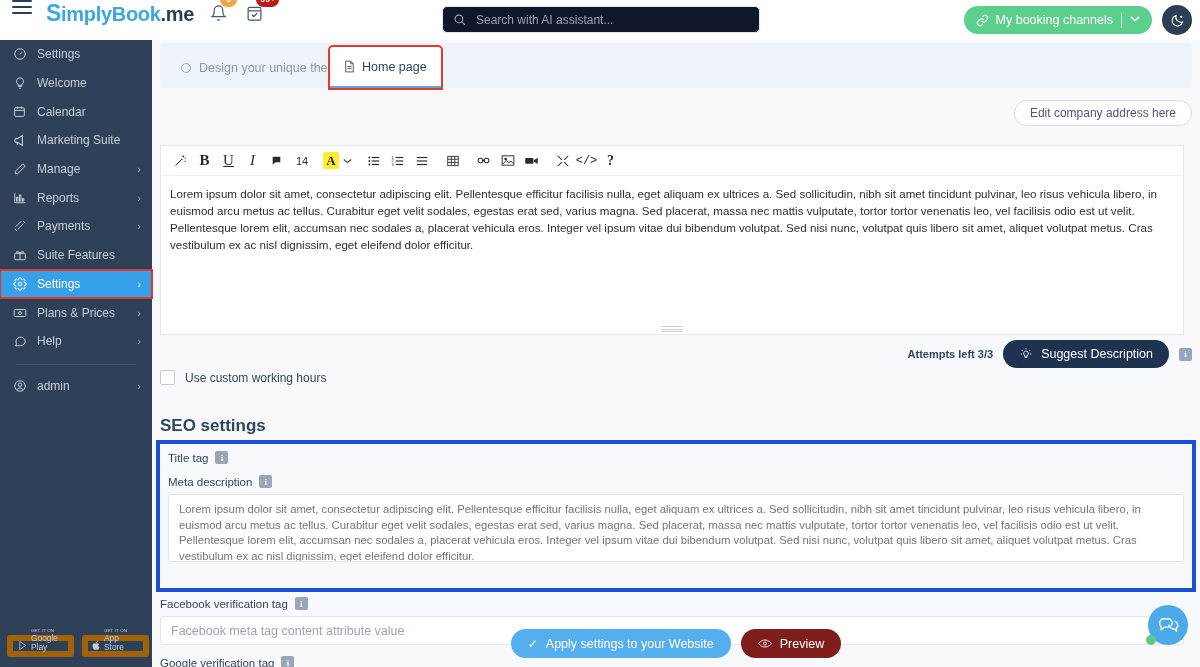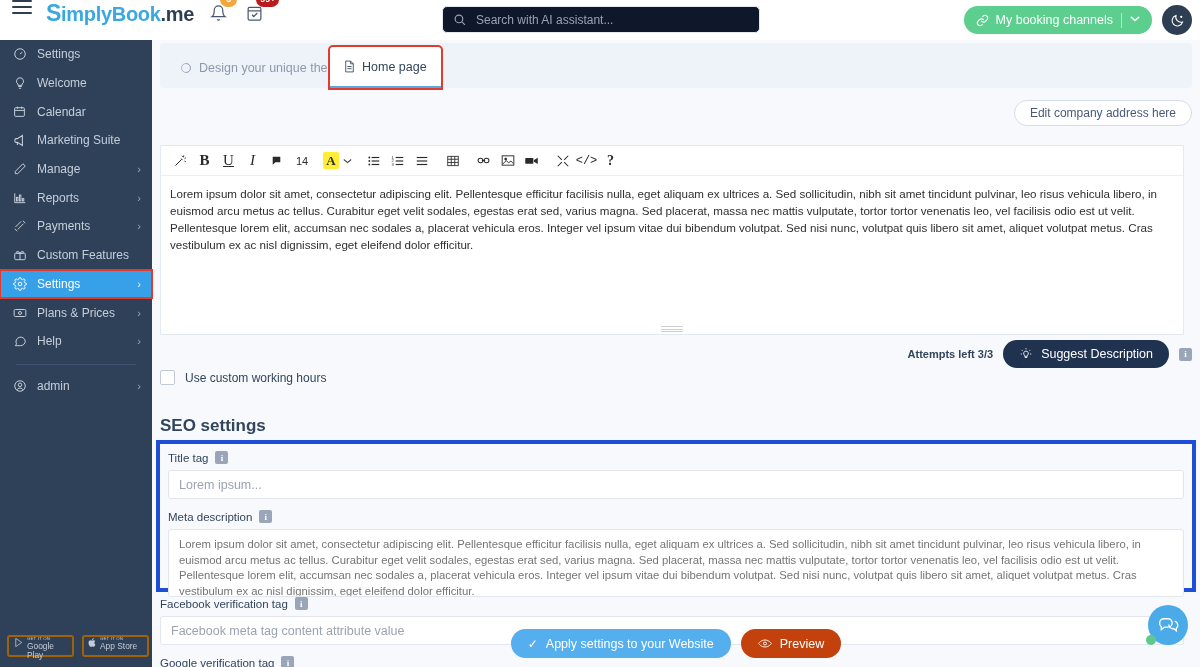--- a/index.html
+++ b/index.html
@@ -83,22 +83,22 @@
   }
   .nav-item.active { background: #36a0e8; color: #fff; }
   .nav-item.active .ic { color: #fff; }
   .nav-item.highlighted { outline: 2px solid #e23b2e; outline-offset: -1px; z-index: 3; }
   .nav-sep { height: 1px; background: #3f5370; margin: 8px 16px 7px 16px; }
 
   .store-badges {
     position: absolute; bottom: 10px; left: 7px; display: flex; gap: 8px;
   }
   .store-badge {
-    width: 67px; height: 22px; border: 2px solid #a16207; border-radius: 3px;
-    display: flex; align-items: flex-start; padding: 0 4px; cursor: pointer;
+    width: 67px; height: 22px; border: 6px solid #a16207; border-radius: 3px;
+    display: flex; align-items: flex-end; padding: 0 4px; cursor: pointer;
     color: #c4ccd8;
   }
   .store-badge .sb-ic { flex-shrink: 0; margin-right: 3px; }
   .store-badge .sb-txt { line-height: 1; }
   .store-badge .sb-top { font-size: 4.3px; letter-spacing: .2px; display:block; }
   .store-badge .sb-main { font-size: 8.4px; display:block; margin-top:1px; }
 
   
   .main {
     position: absolute; left: 152px; top: 40px; width: 1048px; height: 627px;
@@ -218,21 +218,21 @@
     display: flex; align-items: center; justify-content: center; gap: 10px;
     z-index: 20; pointer-events: none;
   }
   .apply-btn {
     height: 29px; background: #55aeee; color: #fff; border-radius: 15px;
     display:flex; align-items:center; padding: 0 17px; font-size: 12.5px; cursor:pointer;
     pointer-events: auto;
   }
   .apply-btn .chk { margin-right: 8px; font-size: 12px; }
   .preview-btn {
-    height: 29px; background: #c2410c; color: #fff; border-radius: 15px;
+    height: 29px; background: #7f1d1d; color: #fff; border-radius: 15px;
     display:flex; align-items:center; padding: 0 17px; font-size: 12.5px; cursor:pointer;
     pointer-events: auto;
   }
   .preview-btn .eye { margin-right: 8px; display:flex; }
 
   .chat-fab {
     position: absolute; right: 12px; bottom: 22px; width: 40px; height: 40px;
     border-radius: 50%; background: #4aabe8; display:flex; align-items:center;
     justify-content:center; cursor: pointer; z-index: 30;
   }
@@ -393,21 +393,21 @@
 
     <div class="nav-item">
       <span class="ic">
         <svg width="14" height="14" viewBox="0 0 24 24" fill="none" stroke="currentColor" stroke-width="1.7">
             <rect x="3" y="9" width="18" height="11" rx="1.5"></rect>
             <line x1="12" y1="9" x2="12" y2="20"></line>
             <path d="M12 9C10 5 5 5 6 8c.5 1.5 4 1 6 1z"></path>
             <path d="M12 9c2-4 7-4 6-1-.5 1.5-4 1-6 1z"></path>
           </svg>
       </span>
-      <span class="lbl">Custom Features</span>
+      <span class="lbl">Suite Features</span>
     </div>
 
     <div class="nav-item active highlighted">
       <span class="ic">
         <svg width="14" height="14" viewBox="0 0 24 24" fill="none" stroke="currentColor" stroke-width="1.7">
             <circle cx="12" cy="12" r="3"></circle>
             <path d="M19.4 15a1.6 1.6 0 0 0 .3 1.8l.1.1a2 2 0 1 1-2.8 2.8l-.1-.1a1.6 1.6 0 0 0-1.8-.3 1.6 1.6 0 0 0-1 1.5V21a2 2 0 1 1-4 0v-.1A1.6 1.6 0 0 0 9 19.4a1.6 1.6 0 0 0-1.8.3l-.1.1a2 2 0 1 1-2.8-2.8l.1-.1a1.6 1.6 0 0 0 .3-1.8 1.6 1.6 0 0 0-1.5-1H3a2 2 0 1 1 0-4h.1A1.6 1.6 0 0 0 4.6 9a1.6 1.6 0 0 0-.3-1.8l-.1-.1a2 2 0 1 1 2.8-2.8l.1.1A1.6 1.6 0 0 0 9 4.6 1.6 1.6 0 0 0 10 3.1V3a2 2 0 1 1 4 0v.1a1.6 1.6 0 0 0 1 1.5 1.6 1.6 0 0 0 1.8-.3l.1-.1a2 2 0 1 1 2.8 2.8l-.1.1a1.6 1.6 0 0 0-.3 1.8V9a1.6 1.6 0 0 0 1.5 1H21a2 2 0 1 1 0 4h-.1a1.6 1.6 0 0 0-1.5 1z"></path>
           </svg>
       </span>
       <span class="lbl">Settings</span>
@@ -639,21 +639,20 @@
     </div>
 
     <div class="seo-title">SEO settings</div>
 
     <div class="seo-panel">
       <div style="padding:7px 8px 0 8px">
         <div class="fld-label">
           <span>Title tag</span>
           <span class="info-i">i</span>
         </div>
-        <input class="fld-input" style="margin-top: 6px;" type="text" placeholder="Lorem ipsum...">
 
         <div class="fld-label" style="margin-top:11px">
           <span>Meta description</span>
           <span class="info-i">i</span>
         </div>
         <textarea class="fld-textarea" style="margin-top: 6px;" placeholder="Lorem ipsum dolor sit amet, consectetur adipiscing elit. Pellentesque efficitur facilisis nulla, eget aliquam ex ultrices a. Sed sollicitudin, nibh sit amet tincidunt pulvinar, leo risus vehicula libero, in euismod arcu metus ac tellus. Curabitur eget velit sodales, egestas erat sed, varius magna. Sed placerat, massa nec mattis vulputate, tortor tortor venenatis leo, vel facilisis odio est ut velit. Pellentesque lorem elit, accumsan nec sodales a, placerat vehicula eros. Integer vel ipsum vitae dui bibendum volutpat. Sed nisi nunc, volutpat quis libero sit amet, aliquet volutpat metus. Cras vestibulum ex ac nisl dignissim, eget eleifend dolor efficitur."></textarea>
       </div>
     </div>
 
     <div style="position:absolute;left:8px;top:557px;width:1024px">

